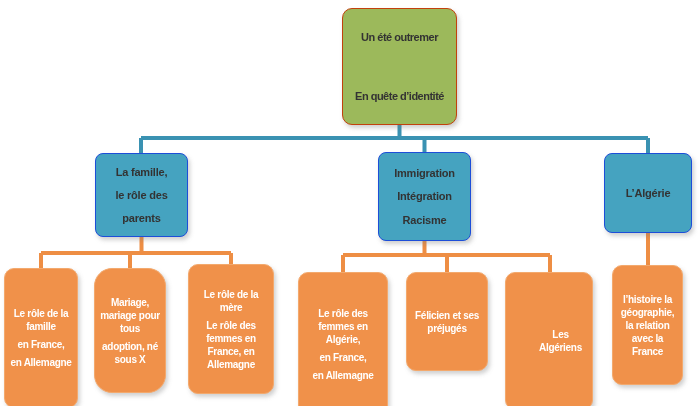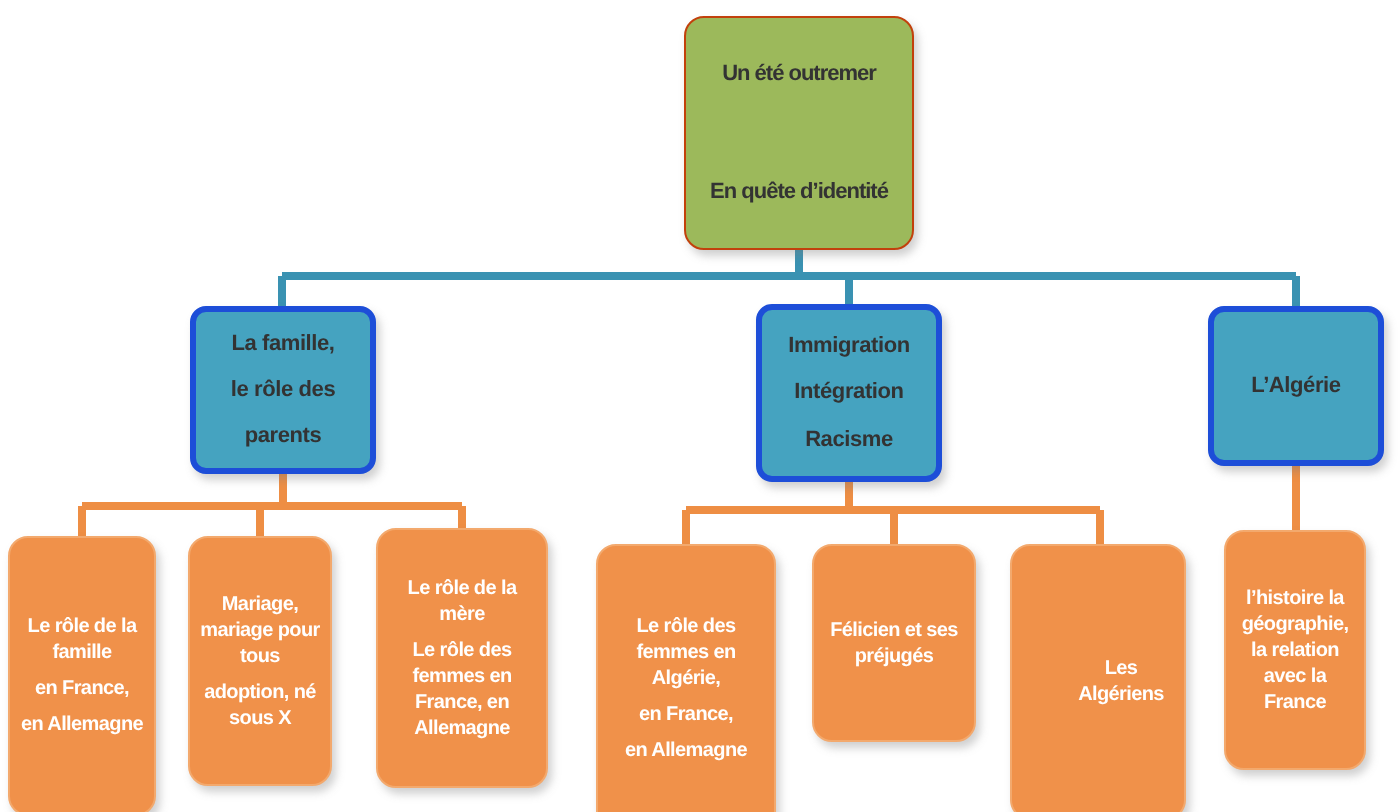--- a/index.html
+++ b/index.html
@@ -47,21 +47,21 @@
     font-size: 11px;
     letter-spacing: -0.5px;
     padding: 2px 4px;
   }
   .node--root .node-line { white-space: nowrap; }
   .node--root .node-line + .node-line { margin-top: 44px; }
 
   .node--blue {
     background: var(--branch-blue, #45a3c0);
     color: var(--dark-text, #333);
-    border: 3px solid #1d4ed8;
+    border: 1px solid #1d4ed8;
     border-radius: 8px;
     font-size: 11px;
     padding: 2px 5px;
   }
   .node--blue .node-line { white-space: nowrap; }
   .node--blue .node-line + .node-line { margin-top: 9px; }
 
   .node--orange {
     background: var(--leaf-orange, #f0914a);
     color: var(--light-text, #fff);
@@ -72,21 +72,21 @@
     padding: 2px 5px;
   }
   .node--orange .node-line + .node-line { margin-top: 5px; }
 
   
   .n-root { left: 342px; top: 8px;   width: 115px; height: 117px; }
   .n-b1   { left: 95px;  top: 153px; width: 93px;  height: 84px; }
   .n-b2   { left: 378px; top: 152px; width: 93px;  height: 89px; }
   .n-b3   { left: 604px; top: 153px; width: 88px;  height: 80px; }
   .n-o1   { left: 4px;   top: 268px; width: 74px;  height: 140px; }
-  .n-o2   { left: 94px;  top: 268px; width: 72px;  height: 125px; }
+  .n-o2   { left: 94px;  top: 268px; width: 72px;  height: 125px; border-radius: 18px; }
   .n-o3   { left: 188px; top: 264px; width: 86px;  height: 130px; }
   .n-o4   { left: 298px; top: 272px; width: 90px;  height: 144px; }
   .n-o5   { left: 406px; top: 272px; width: 82px;  height: 99px; }
   .n-o6   { left: 505px; top: 272px; width: 88px;  height: 138px; padding-left: 28px; }
   .n-o7   { left: 612px; top: 265px; width: 71px;  height: 120px; }
 </style>
 </head>
 <body>
 
 <div class="canvas">

